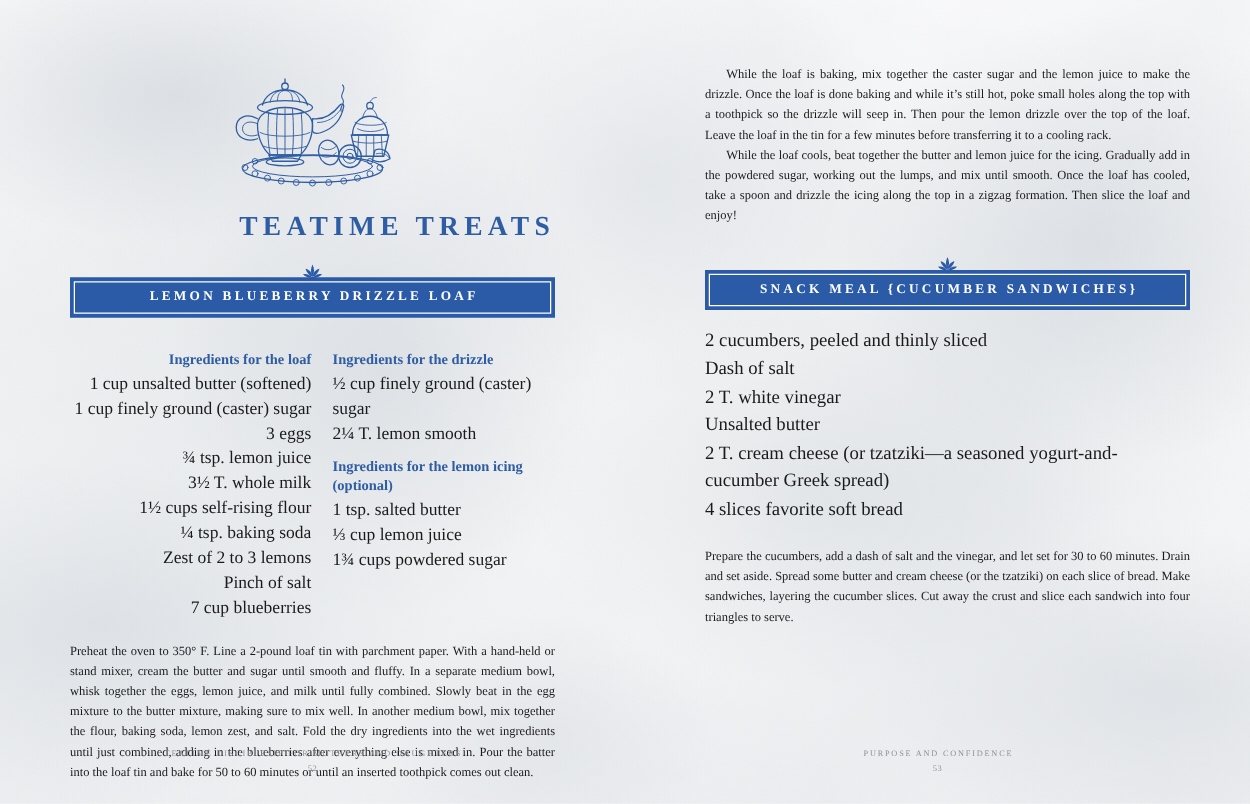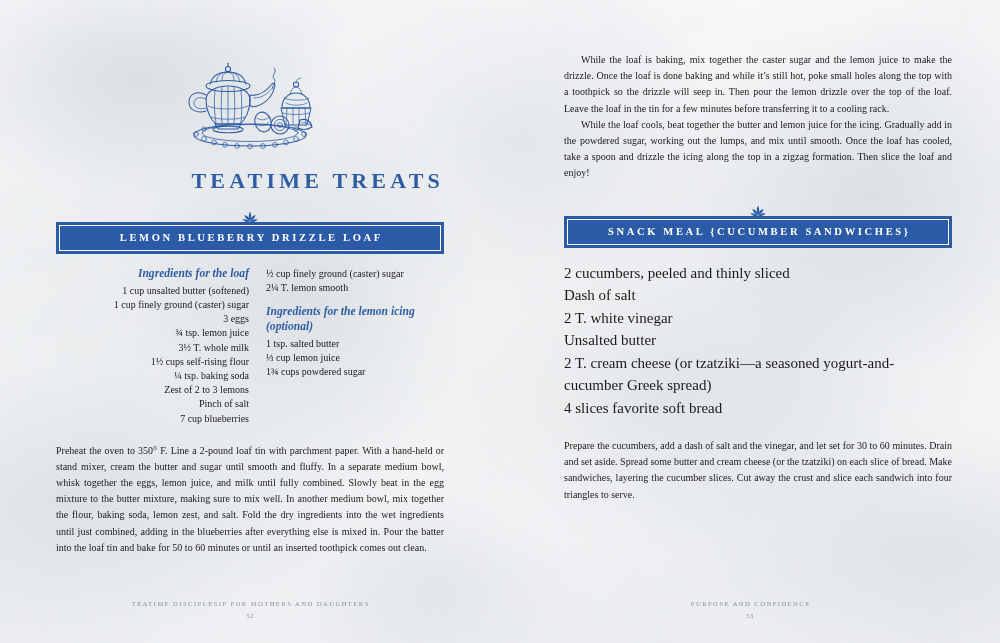--- a/index.html
+++ b/index.html
@@ -139,27 +139,26 @@
     flex: 1 1 auto;
     text-align: left;
     padding-left: 2px;
   }
   .ing-head {
     color: #2f5da3;
     font-family: "Liberation Serif", serif;
     font-weight: 700;
     font-size: 11.6px;
     line-height: 1.28;
-    margin: 0 0 2px 0;
-    font-style: italic;
+    margin: 14px 0 2px 0;
   }
   .ing-head.spaced { margin-top: 10px; }
   .ing-item {
     font-family: "Liberation Serif", serif;
-    font-size: 10px;
+    font-size: 14px;
     line-height: 1.42;
     color: #1a1a1c;
   }
 
   
   .ing-list-plain {
     margin-top: 14px;
   }
   .ing-list-plain .ing-item {
     font-size: 15px;
@@ -321,20 +320,21 @@
           <div class="ing-item">3 eggs</div>
           <div class="ing-item">¾ tsp. lemon juice</div>
           <div class="ing-item">3½ T. whole milk</div>
           <div class="ing-item">1½ cups self-rising flour</div>
           <div class="ing-item">¼ tsp. baking soda</div>
           <div class="ing-item">Zest of 2 to 3 lemons</div>
           <div class="ing-item">Pinch of salt</div>
           <div class="ing-item">7 cup blueberries</div>
         </div>
         <div class="ing-col-right">
+          <div class="ing-head">Ingredients for the drizzle</div>
           <div class="ing-item">½ cup finely ground (caster) sugar</div>
           <div class="ing-item">2¼ T. lemon smooth</div>
           <div class="ing-head spaced">Ingredients for the lemon icing (optional)</div>
           <div class="ing-item">1 tsp. salted butter</div>
           <div class="ing-item">⅓ cup lemon juice</div>
           <div class="ing-item">1¾ cups powdered sugar</div>
         </div>
       </div>
 
       <div class="method-block">

